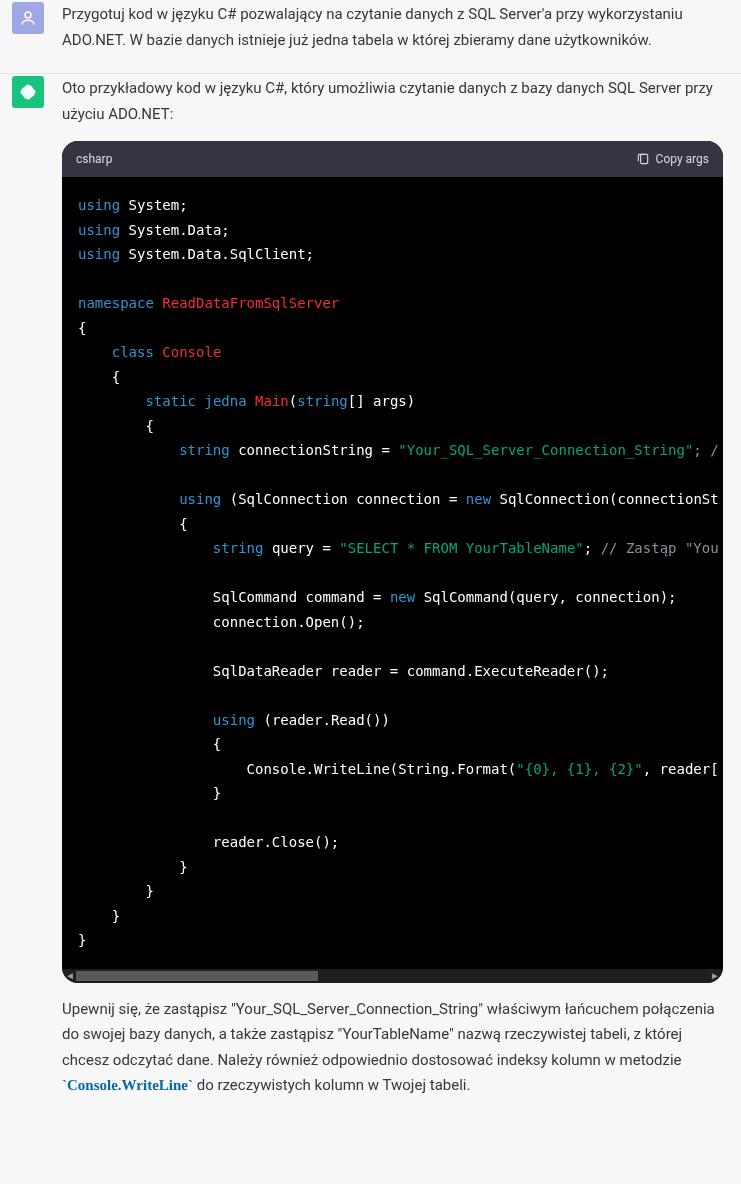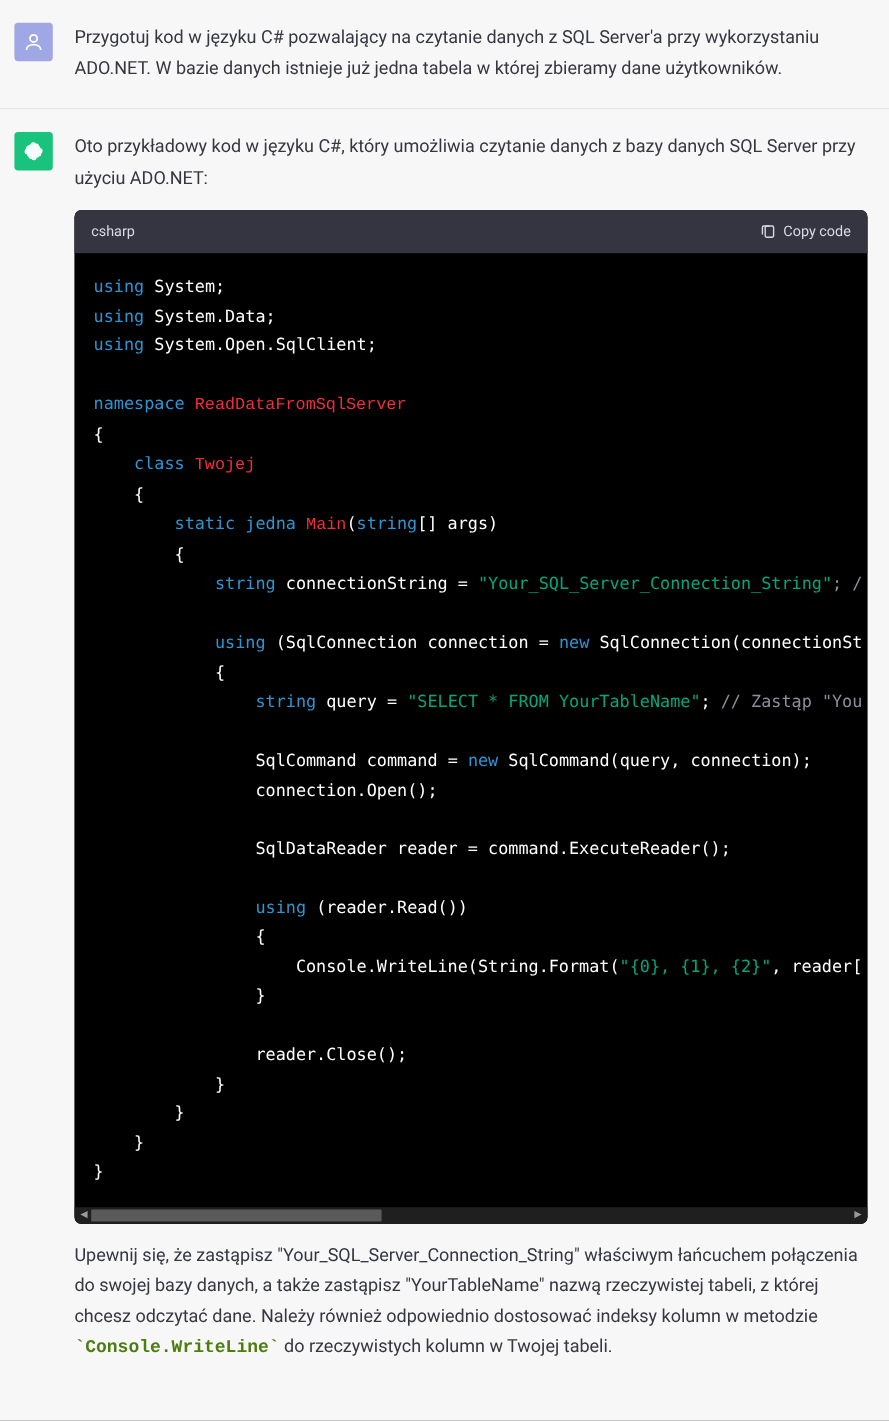--- a/index.html
+++ b/index.html
@@ -4,21 +4,21 @@
 <style>
   * { box-sizing: border-box; margin: 0; padding: 0; }
   body {
     font-family: -apple-system, BlinkMacSystemFont, "Segoe UI", Roboto, Helvetica, Arial, sans-serif;
     background: #f7f7f8;
     color: #353740;
     width: 741px;
   }
   .message-row {
     display: flex;
-    padding: 19px 18px 20px 12px;
+    padding: 2px 18px 20px 12px;
     gap: 18px;
     border-bottom: 1px solid #e5e5e6;
   }
   .message-row.assistant {
     border-bottom: none;
     padding-bottom: 24px;
   }
   .avatar {
     width: 32px;
     height: 32px;
@@ -35,21 +35,21 @@
     flex: 1;
     font-size: 15px;
     line-height: 1.7;
     color: #353740;
     min-width: 0;
   }
   .msg-content p { margin-bottom: 12px; }
   .msg-content p:last-child { margin-bottom: 0; }
   .code-block {
     background: #000000;
-    border-radius: 6px;
+    border-radius: 16px;
     margin: 14px 0;
     overflow: hidden;
   }
   .code-header {
     background: #343541;
     color: #d9d9e3;
     font-size: 12px;
     padding: 8px 14px;
     display: flex;
     justify-content: space-between;
@@ -71,25 +71,25 @@
   pre {
     font-family: "Consolas", "Monaco", monospace;
     font-size: 14px;
     line-height: 1.75;
     color: #ffffff;
     white-space: pre;
   }
   .kw { color: #2e95d3; }
   .str { color: #00a67d; }
   .cmt { color: #8e8ea0; }
-  .method { color: #f22c3d; font-family: Liberation Mono, monospace; }
+  .method { color: #f22c3d; }
   .inline-code {
-    font-family: Liberation Mono, monospace;
+    font-family: Liberation Serif, serif;
     font-weight: 600;
-    color: #4d7c0f;
+    color: #0369a1;
   }
   
   .code-body::-webkit-scrollbar { height: 12px; }
   .code-body::-webkit-scrollbar-track { background: #2a2a2a; }
   .code-body::-webkit-scrollbar-thumb { background: #6b6b6b; border-radius: 2px; }
   .scrollbar-mock {
     height: 14px;
     background: #1f1f1f;
     position: relative;
     display: flex;
@@ -136,31 +136,31 @@
     <p>Oto przykładowy kod w języku C#, który umożliwia czytanie danych z bazy danych SQL Server przy użyciu ADO.NET:</p>
 
     <div class="code-block">
       <div class="code-header">
         <span>csharp</span>
         <div class="copy-btn">
           <svg viewBox="0 0 24 24" fill="none" stroke="currentColor" stroke-width="2">
             <rect x="8" y="4" width="12" height="16" rx="2"></rect>
             <path d="M4 16V6a2 2 0 0 1 2-2h8"></path>
           </svg>
-          <span>Copy code</span>
+          <span>Copy args</span>
         </div>
       </div>
       <div class="code-body">
 <pre><span class="kw">using</span> <span>System</span>;
 <span class="kw">using</span> <span>System.Data</span>;
-<span class="kw">using</span> <span>System.Open.SqlClient</span>;
+<span class="kw">using</span> <span>System.Data.SqlClient</span>;
 
 <span class="kw">namespace</span> <span class="method">ReadDataFromSqlServer</span>
 <span>{</span>
-    <span class="kw">class</span> <span class="method">Twojej</span>
+    <span class="kw">class</span> <span class="method">Console</span>
     <span>{</span>
         <span class="kw">static</span> <span class="kw">jedna</span> <span class="method">Main</span>(<span class="kw">string</span>[] <span>args</span>)
         <span>{</span>
             <span class="kw">string</span> <span>connectionString</span> = <span class="str">"Your_SQL_Server_Connection_String"</span><span class="cmt">; /</span>
 
             <span class="kw">using</span> (<span>SqlConnection</span> <span>connection</span> = <span class="kw">new</span> <span>SqlConnection</span>(connectionSt
             <span>{</span>
                 <span class="kw">string</span> <span>query</span> = <span class="str">"SELECT * FROM YourTableName"</span>; <span class="cmt">// Zastąp "You</span>
 
                 <span>SqlCommand</span> <span>command</span> = <span class="kw">new</span> <span>SqlCommand</span>(query, connection);

